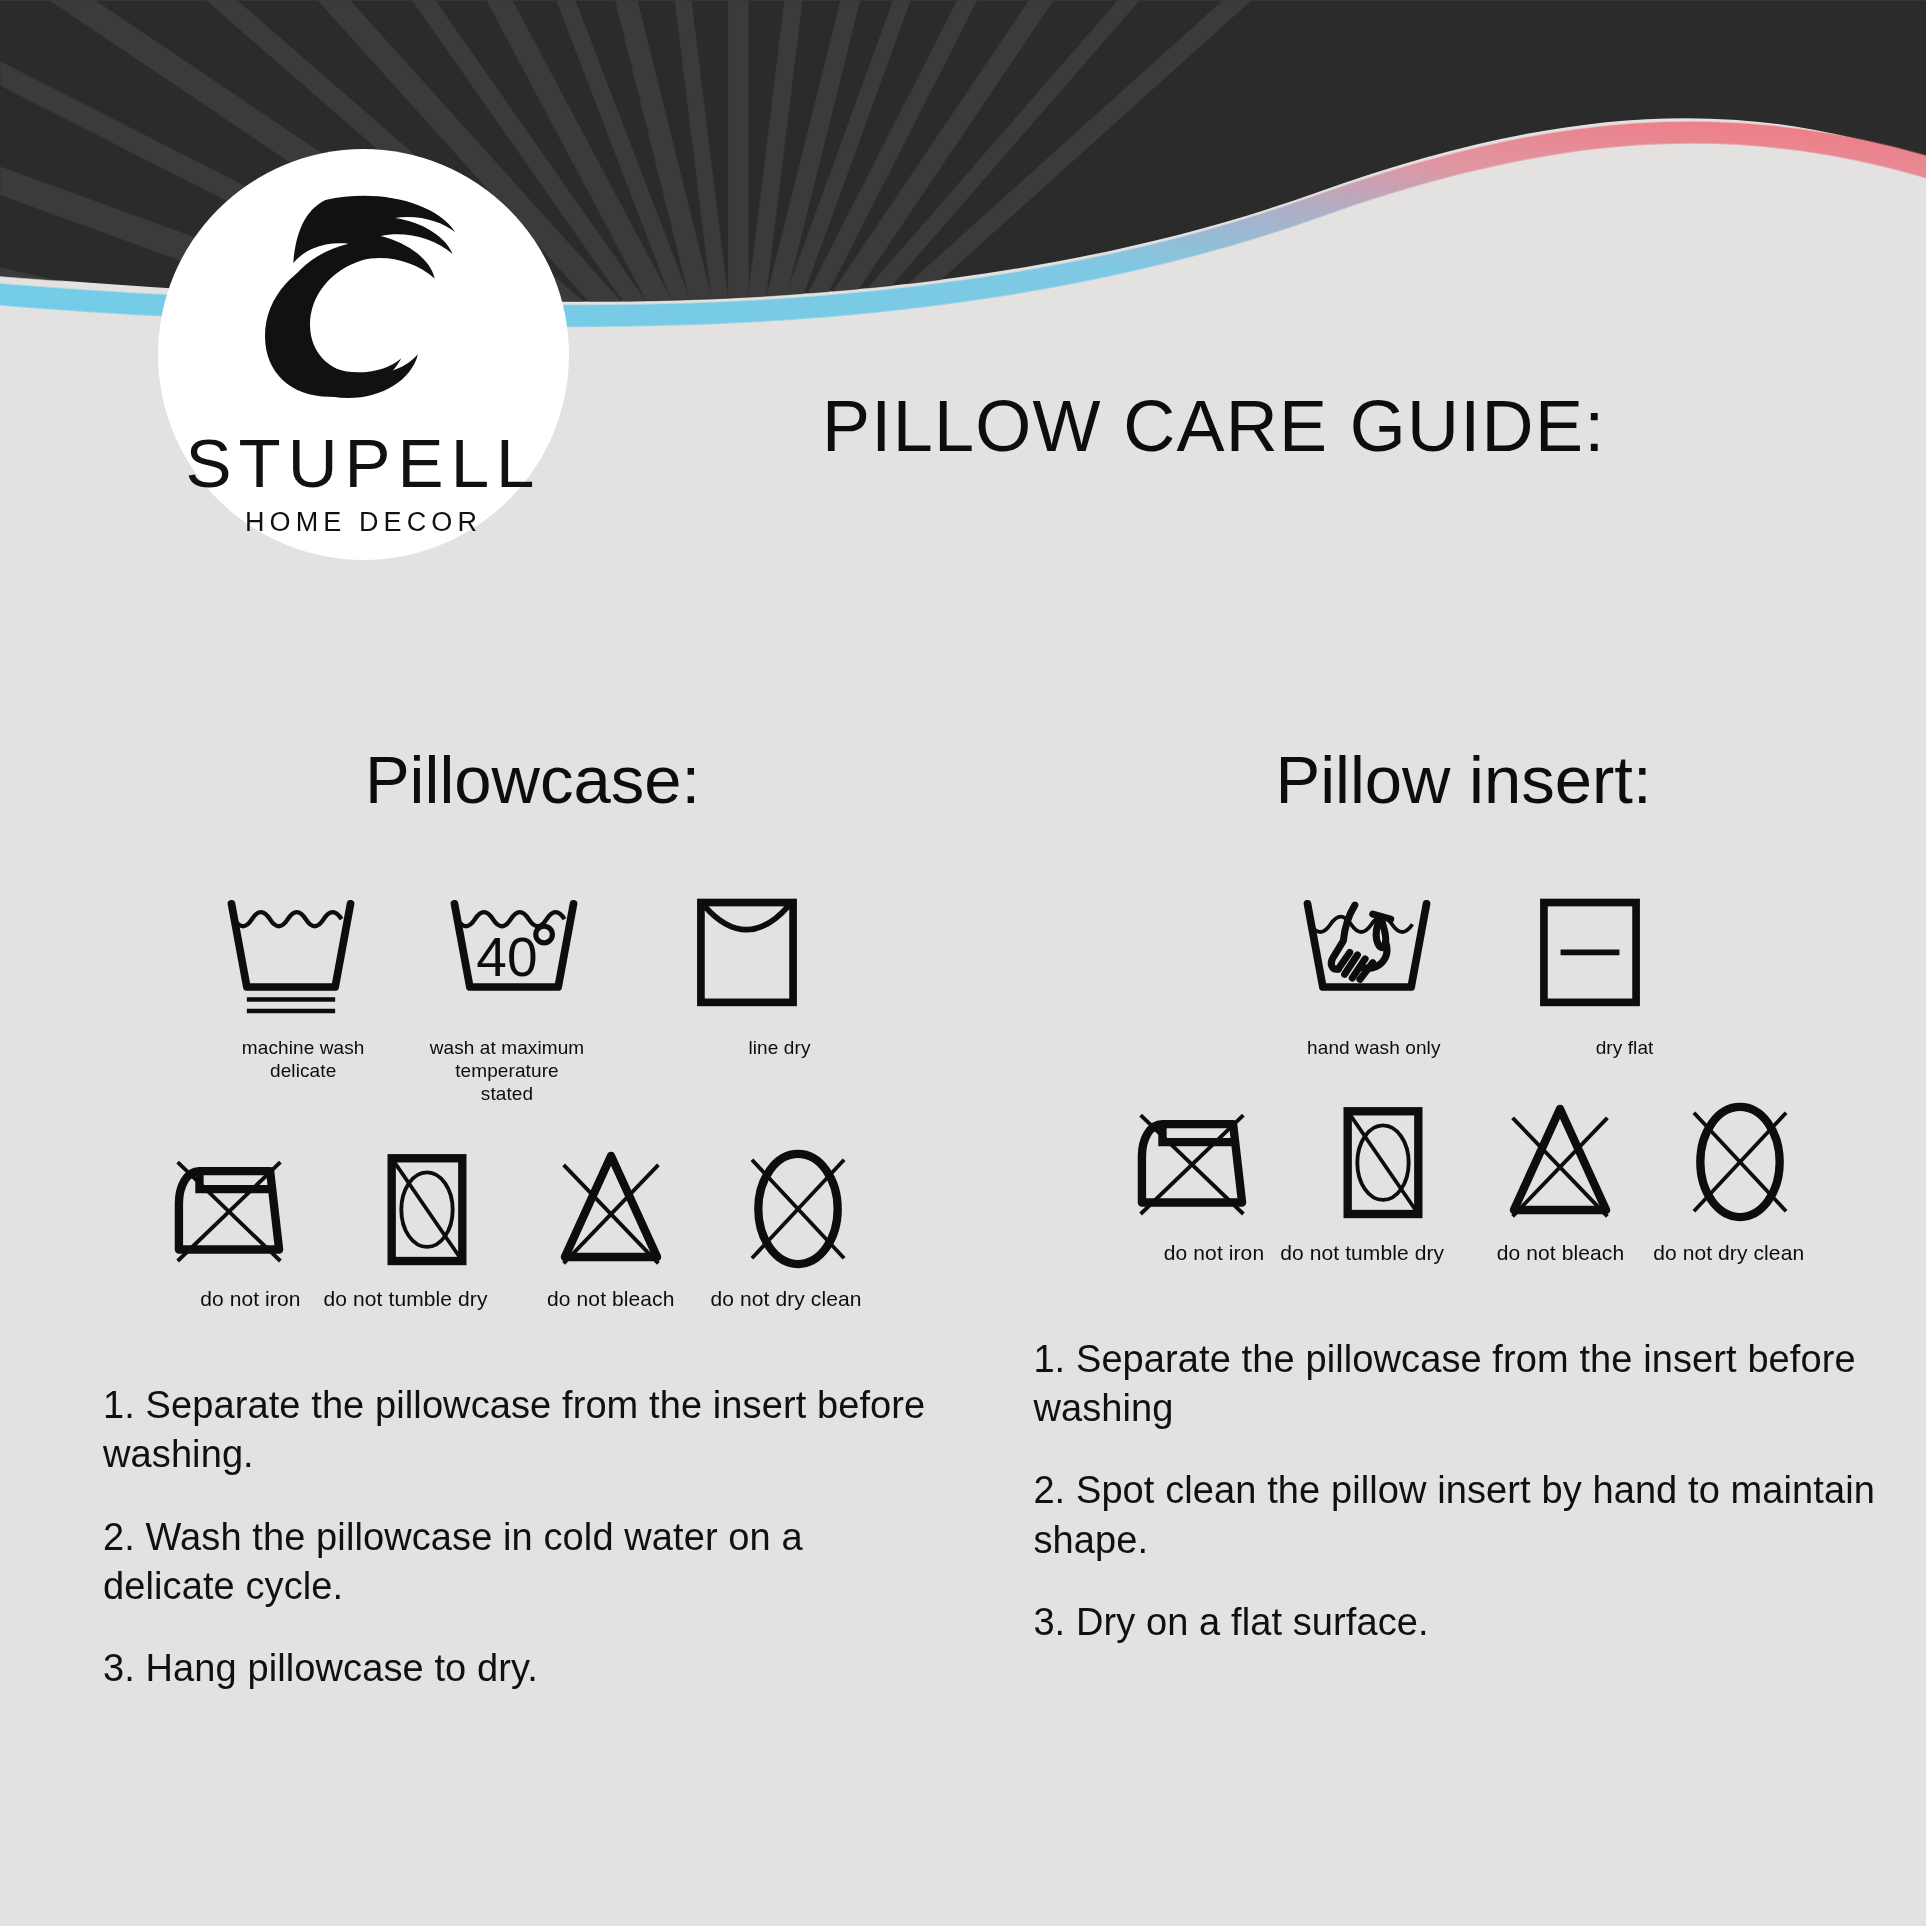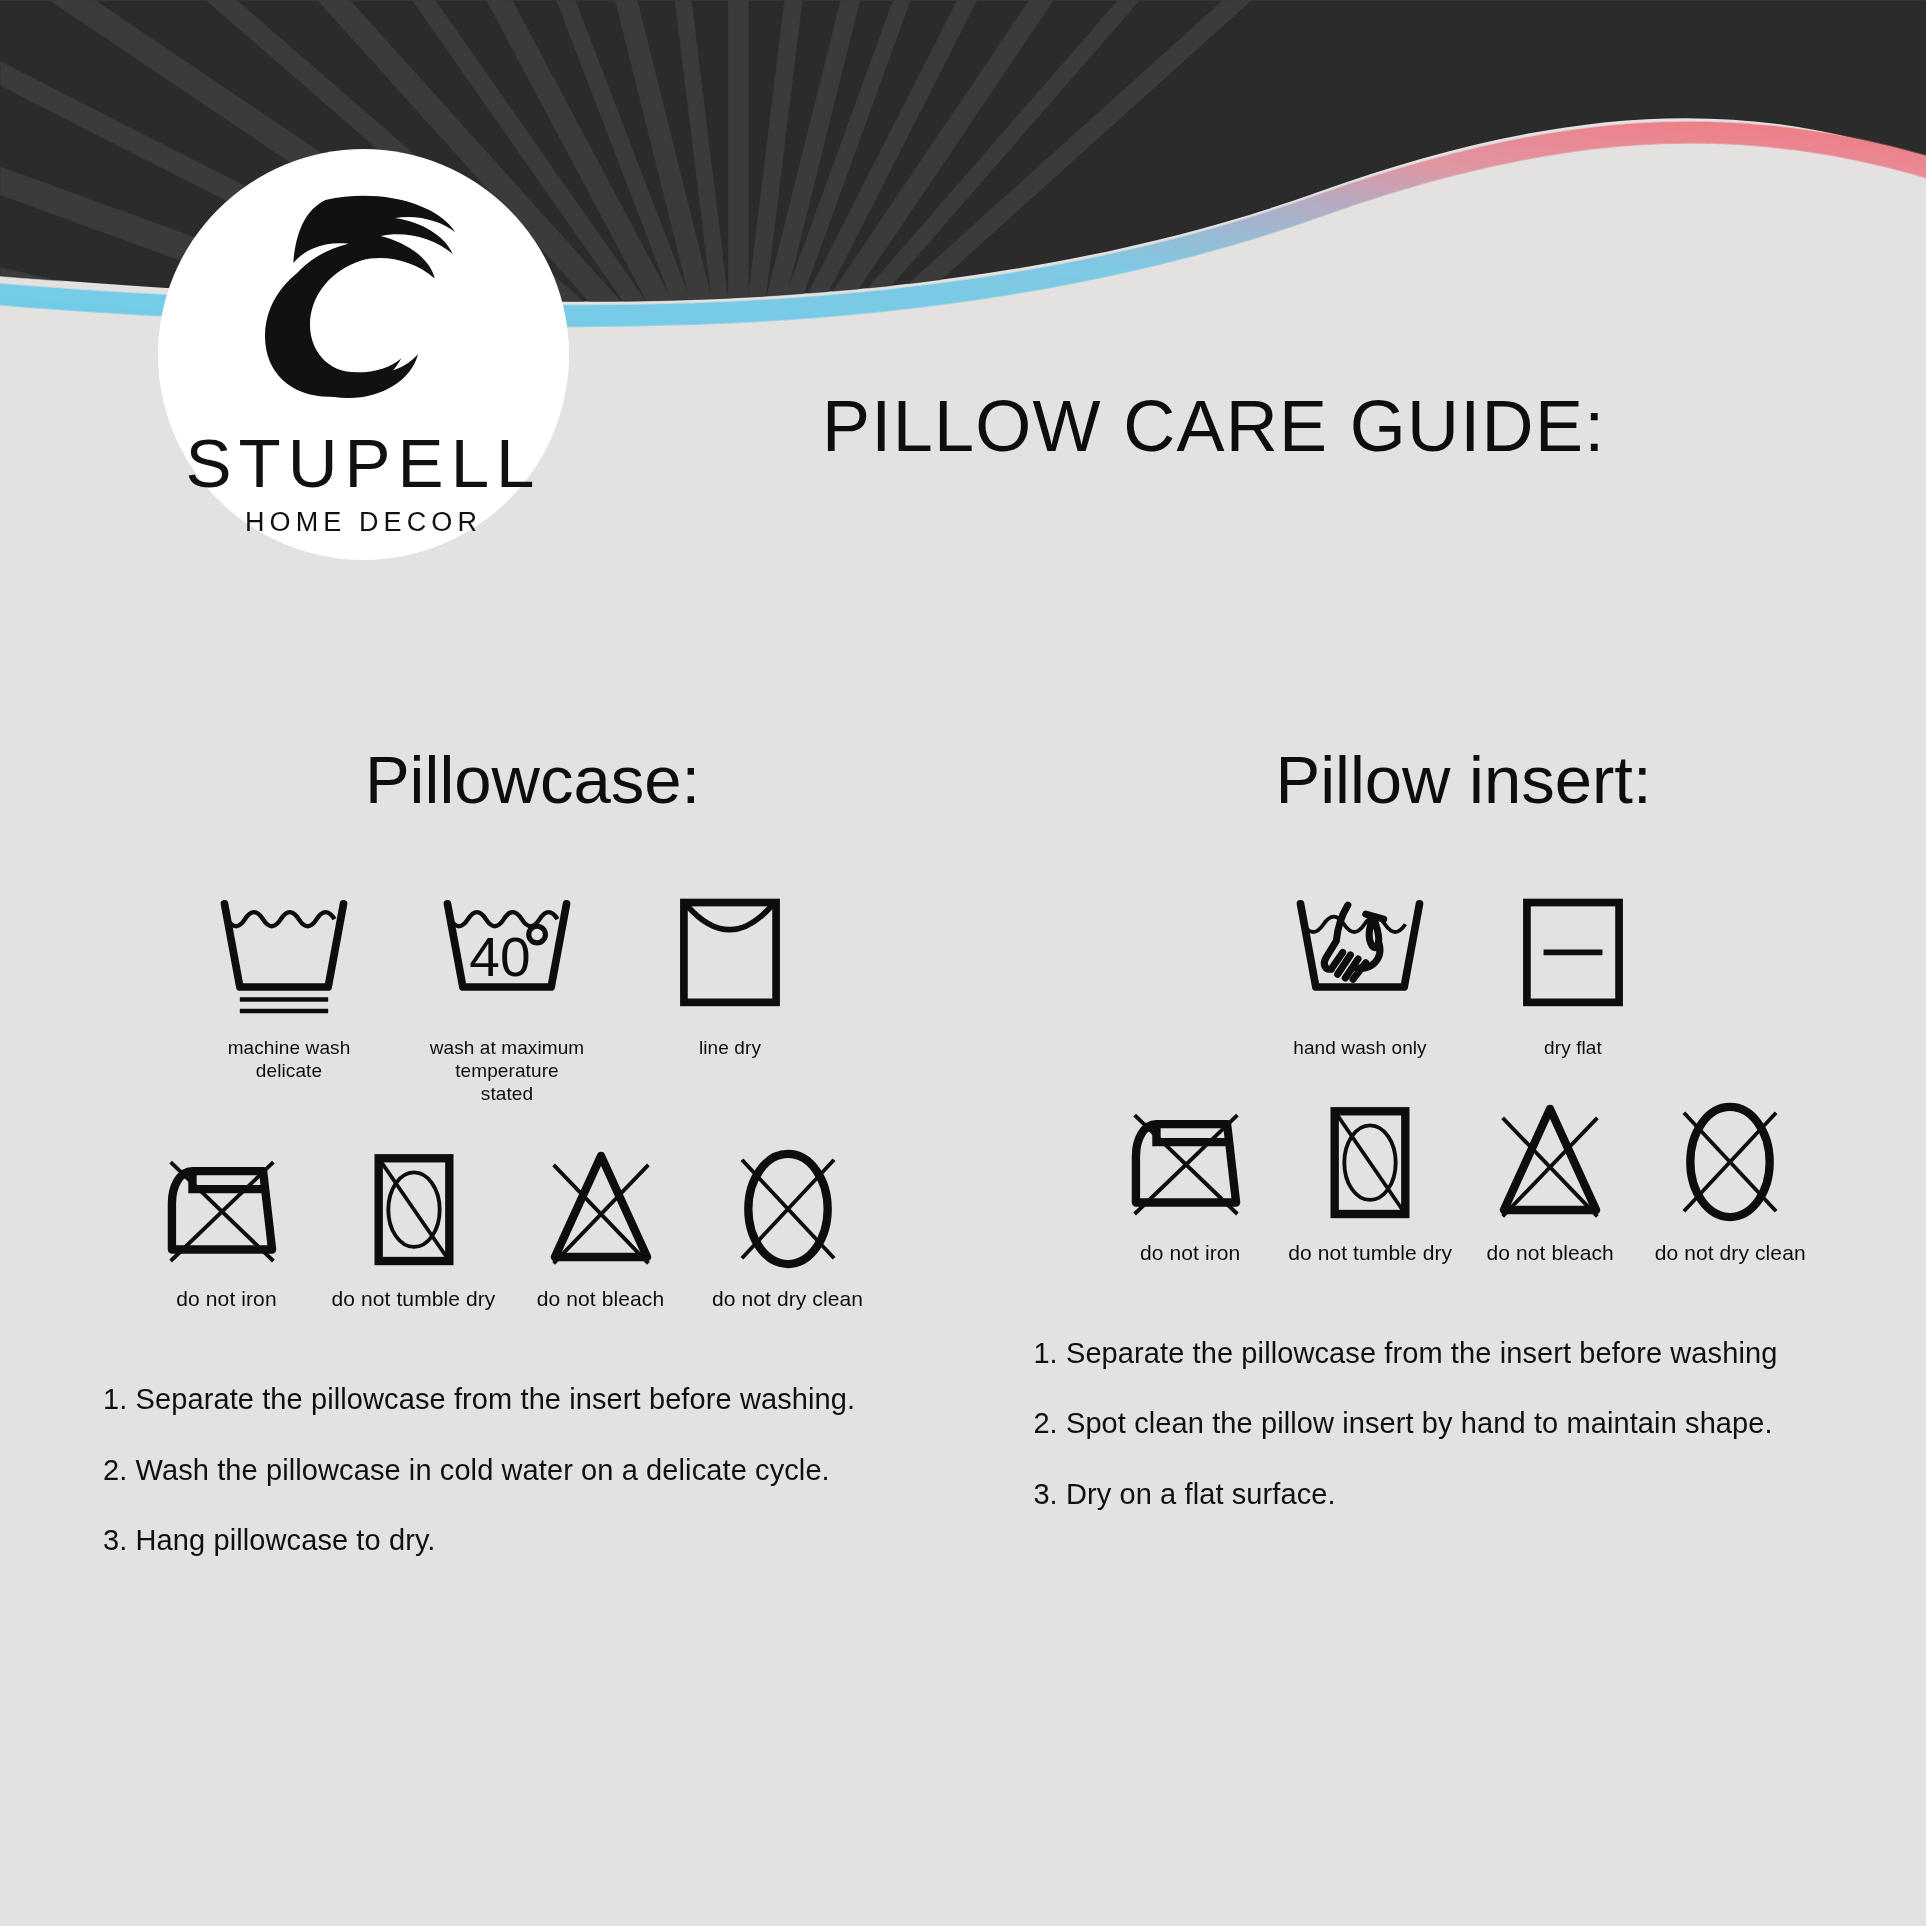--- a/index.html
+++ b/index.html
@@ -58,38 +58,38 @@
   .col-left .col-head{padding-left:51px;}
   .col-right .col-head{padding-left:13px;}
 
   
   .icon-row{display:flex;justify-content:center;align-items:flex-start;}
   .icon-row.row1{gap:62px;}
   .icon-row.row2{gap:39px;margin-top:36px;}
   .col-right .icon-row.row1{gap:52px;padding-left:19px;}
   .col-right .icon-row.row2{gap:32px;padding-left:6.4px;}
 
-  .icon-cell{display:flex;flex-direction:column;align-items:center;width:161px;}
+  .icon-cell{display:flex;flex-direction:column;align-items:flex-end;width:161px;}
   .icon-cell .glyph{height:128px;display:flex;align-items:flex-end;justify-content:center;}
   .icon-cell .glyph svg{display:block;}
   .icon-cap{
     margin-top:16.7px;
     font-size:19px;line-height:1.22;color:#0d0d0d;text-align:center;
     font-family:"Liberation Sans", sans-serif;font-weight:400;
     letter-spacing:0.1px;
   }
   .row2 .icon-cell{width:148px;}
   .row2 .icon-cap{font-size:21px;white-space:nowrap;}
 
   
   .steps{margin-top:69px;}
   .col-left .steps{padding-left:26px;}
   .col-right .steps{padding-left:6.4px;}
   .step{
-    font-size:29px;line-height:1.30;color:#101010;
+    font-size:38px;line-height:1.30;color:#101010;
     font-family:"Liberation Sans", sans-serif;font-weight:400;
     margin:0 0 33px 0;letter-spacing:0.1px;
   }
 </style>
 </head>
 <body>
 
 <div id="page">
 
   <div class="header-wrap">

